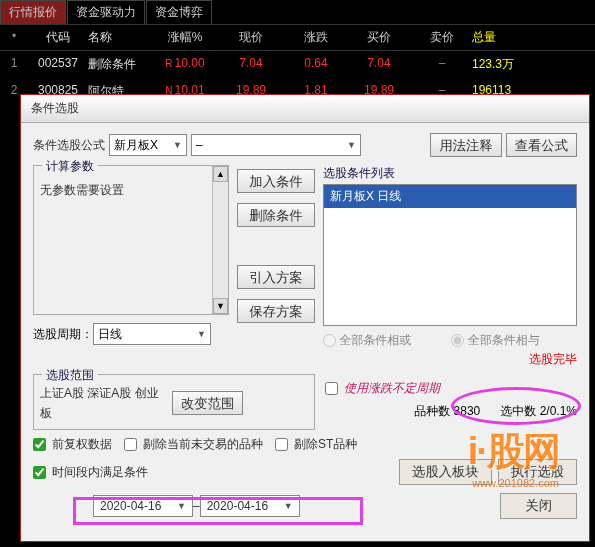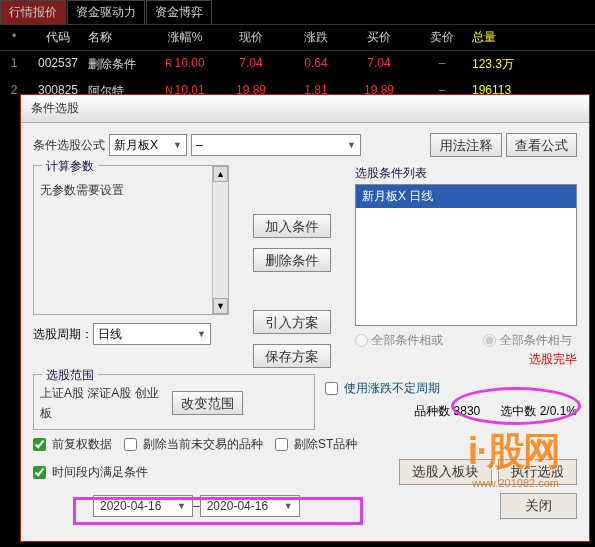--- a/index.html
+++ b/index.html
@@ -25,25 +25,25 @@
 .flag { font-size: 10px; color: #ff3030; margin-right: 2px; }
 .dash { color: #888; }
 .dialog { position: absolute; left: 20px; top: 94px; width: 570px; height: 448px; background: #f0f0f0; border: 1px solid #b91c1c; box-shadow: 2px 2px 6px rgba(0,0,0,0.5); }
 .dialog-title { background: linear-gradient(#fff, #e0e0e0); padding: 5px 10px; border-bottom: 1px solid #aaa; color: #333; }
 .dialog-body { padding: 10px 12px; position: relative; }
 .row1 { display: flex; align-items: center; margin-bottom: 8px; }
 .row1 label { color: #333; margin-right: 4px; }
 .select { background: #fff; border: 1px solid #888; height: 22px; padding: 2px 4px; display: inline-flex; align-items: center; justify-content: space-between; }
 .select .arrow { font-size: 9px; color: #555; }
 .btn { background: linear-gradient(#fafafa,#e0e0e0); border: 1px solid #888; padding: 3px 8px; color: #333; cursor: pointer; height: 24px; }
-.cols { display: flex; gap: 24px; }
+.cols { display: flex; gap: 8px; }
 .fieldset { border: 1px solid #aaa; padding: 8px 6px 6px; position: relative; }
 .fieldset .legend { position: absolute; top: -8px; left: 8px; background: #f0f0f0; padding: 0 4px; color: #114; font-size: 12px; }
 .left-col { width: 196px; }
-.mid-col { width: 78px; display: flex; flex-direction: column; gap: 10px; padding-top: 4px; justify-content: flex-end; }
+.mid-col { width: 78px; display: flex; flex-direction: column; gap: 10px; padding-top: 4px; }
 .right-col { flex: 1; }
 .param-box { height: 150px; position: relative; }
 .param-text { color: #333; margin-top: 8px; }
 .vscroll { position: absolute; right: 0; top: 0; bottom: 0; width: 16px; background: #e8e8e8; border-left: 1px solid #bbb; }
 .vscroll .up, .vscroll .down { height: 16px; background: #ddd; border: 1px solid #aaa; text-align: center; font-size: 9px; line-height: 14px; }
 .vscroll .down { position: absolute; bottom: 0; left: 0; right: 0; }
 .cond-list { background: #fff; border: 1px solid #888; height: 142px; }
 .cond-item { background: #2a5db0; color: #fff; padding: 3px 6px; }
 .radio-row { color: #888; margin-top: 6px; display: flex; gap: 40px; font-size: 12px; }
 .radio-row input { vertical-align: middle; }
@@ -59,21 +59,21 @@
 .count-row { display: flex; justify-content: flex-end; gap: 20px; margin-top: 6px; font-size: 12px; }
 .circle { position: absolute; border: 3px solid #e040e0; border-radius: 50%; width: 130px; height: 38px; pointer-events: none; }
 .rect-highlight { position: absolute; border: 3px solid #e040e0; pointer-events: none; }
 .date-row { display: flex; align-items: center; margin-top: 8px; justify-content: space-between; }
 .date-input { background: #fff; border: 1px solid #888; padding: 3px 6px; width: 100px; display: inline-flex; justify-content: space-between; align-items: center; }
 .small-arrow { font-size: 9px; color: #555; }
 .ghost-btn { border: 1px solid #999; background: #ece8e0; padding: 3px 12px; color: #333; }
 .watermark { position: absolute; right: 30px; bottom: 40px; pointer-events: none; opacity: 0.8; font-family: Arial; }
 .wm-main { font-size: 38px; font-weight: bold; color: #ff7a00; text-shadow: 1px 1px 0 #fff; letter-spacing: -2px; }
 .wm-url { font-size: 11px; color: #d60; text-align: right; }
-.disabled { color: #0c4a6e; }
+.disabled { color: #be185d; font-style: italic; }
 </style>
 </head>
 <body>
 
 <div class="top-tabs">
   <div class="top-tab active">行情报价</div>
   <div class="top-tab">资金驱动力</div>
   <div class="top-tab">资金博弈</div>
 </div>
 

